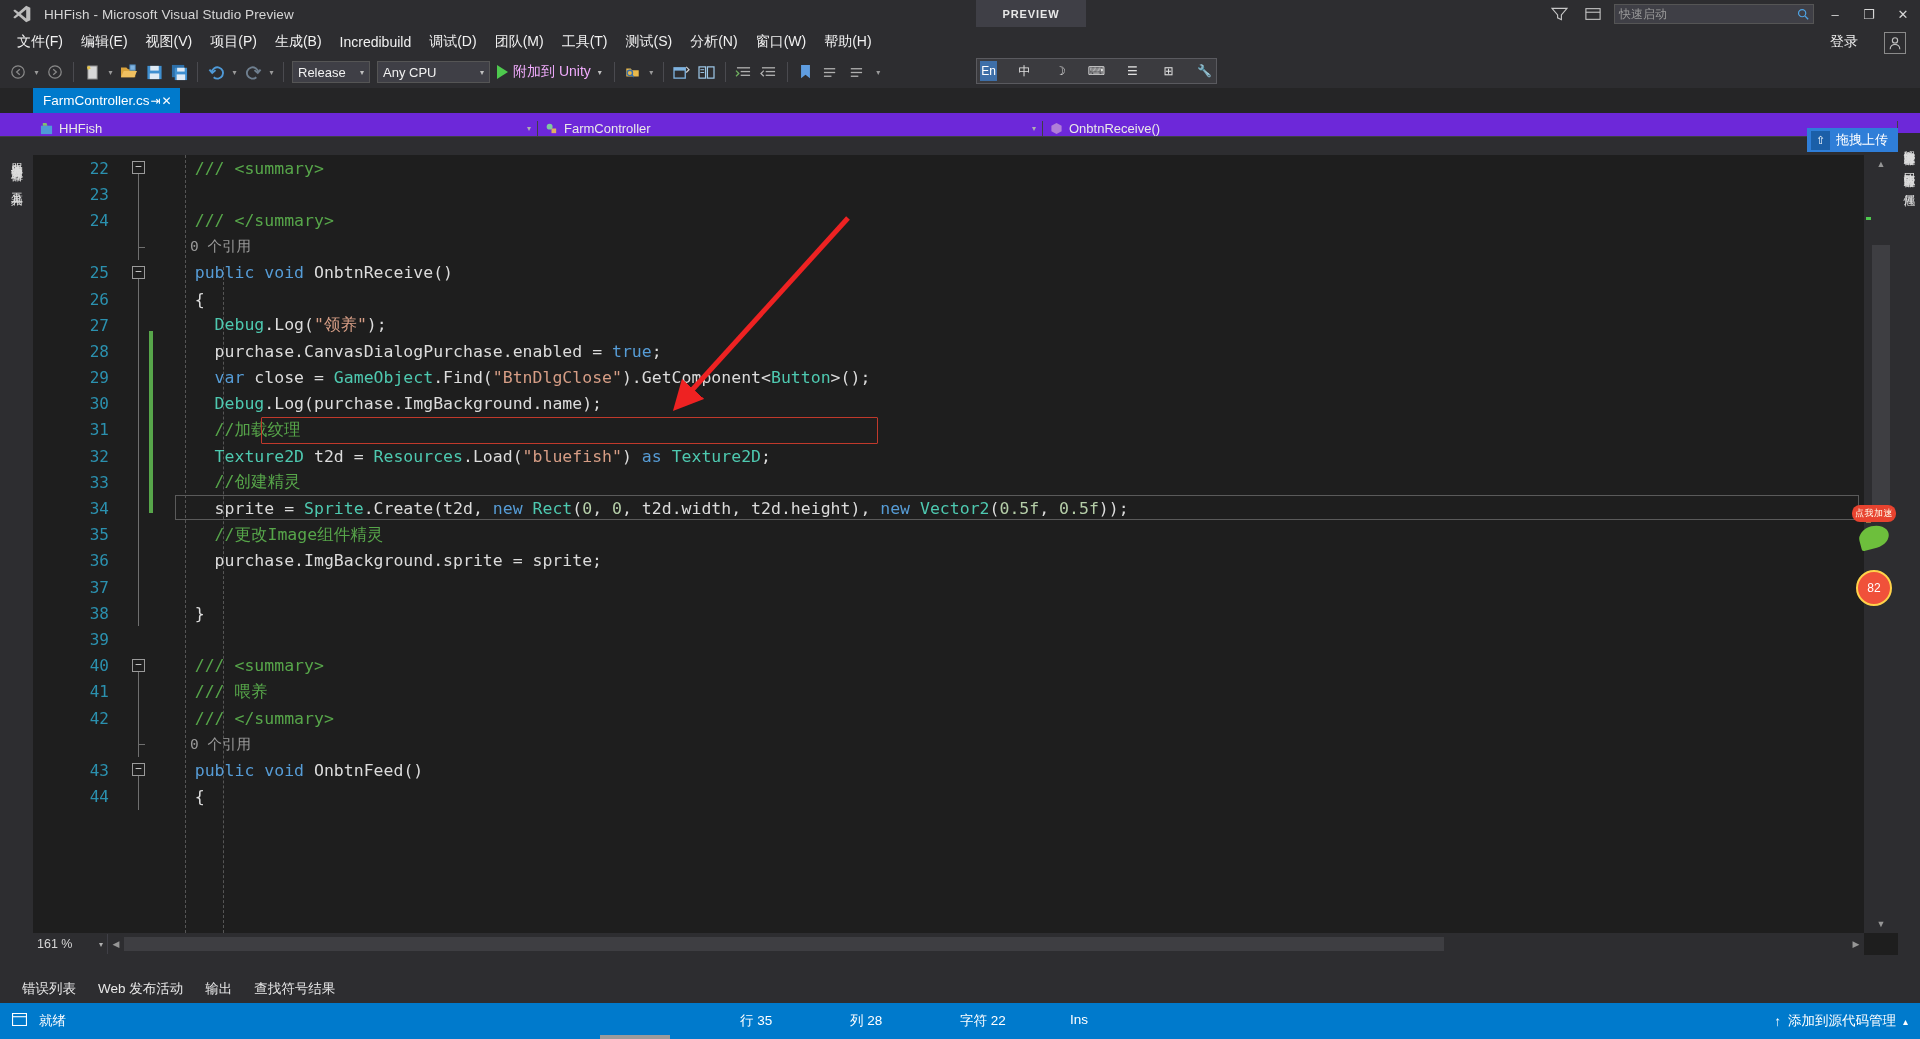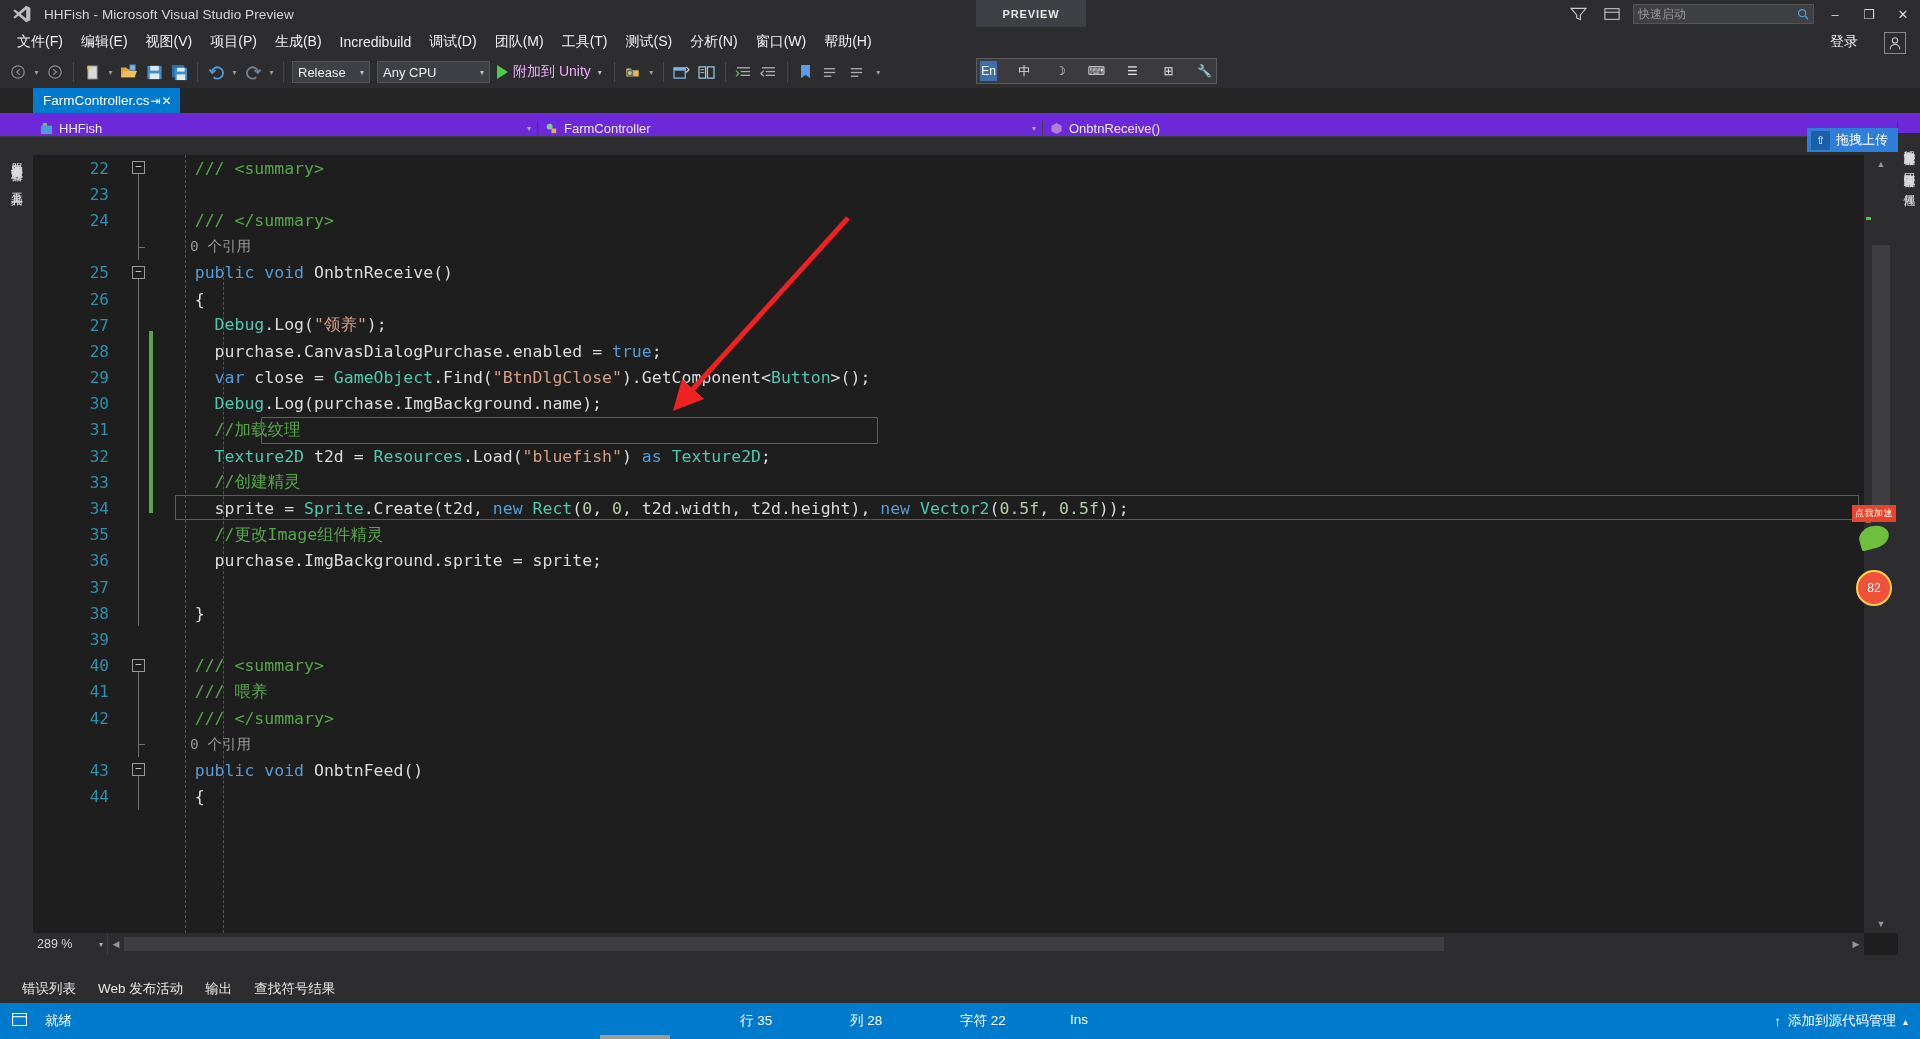--- a/index.html
+++ b/index.html
@@ -32,21 +32,21 @@
   }
   .title-right {
     position: absolute; right: 0; top: 0; height: 28px;
     display: flex; align-items: center; gap: 0px;
   }
   .tr-icon {
     width: 34px; height: 28px; display: flex; align-items: center; justify-content: center;
     color: #c8c8c8;
   }
   .quicklaunch {
-    width: 181px; height: 20px; background: #3f3f46; border: 1px solid #555;
+    width: 200px; height: 20px; background: #3f3f46; border: 1px solid #555;
     display: flex; align-items: center; padding: 0 4px; margin: 0 4px;
   }
   .quicklaunch span { font-size: 12px; color: #9a9a9a; flex: 1; }
   .winbtn {
     width: 34px; height: 28px; display: flex; align-items: center; justify-content: center;
     color: #d6d6d6; font-size: 13px;
   }
 
   
   .menubar {
@@ -233,34 +233,34 @@
     background: #2d2d30; display: flex; align-items: center; padding-left: 22px; gap: 22px;
   }
   .ostab { font-size: 13.5px; color: #e8e8e8; white-space: nowrap; }
 
   
   .statusbar {
     position: absolute; left: 0; right: 0; bottom: 0; height: 36px;
     background: #007acc; display: flex; align-items: center; color: #ffffff;
     font-size: 13.5px;
   }
-  .sb-left { display: flex; align-items: center; gap: 18px; padding-left: 12px; }
+  .sb-left { display: flex; align-items: center; gap: 12px; padding-left: 12px; }
   .sb-ready { font-size: 13.5px; }
   .sb-pos { position: absolute; left: 0; right: 0; display: flex; justify-content: center; gap: 0; }
   .sb-cell { width: 110px; text-align: left; }
   .sb-right { margin-left: auto; display: flex; align-items: center; gap: 7px; padding-right: 12px; }
 
   
   .adwidget {
     position: absolute; right: 22px; top: 505px; width: 48px; height: 120px;
     z-index: 20; display: flex; flex-direction: column; align-items: center;
   }
   .ad-label {
     background: #e8432f; color: #ffe; font-size: 9px; padding: 2px 3px;
-    writing-mode: horizontal-tb; border-radius: 0; white-space: nowrap;
+    writing-mode: horizontal-tb; border-radius: 8px; white-space: nowrap;
     letter-spacing: .5px;
   }
   .ad-ball {
     width: 36px; height: 36px; border-radius: 50%; background: #f0513a;
     display: flex; align-items: center; justify-content: center;
     color: #fff; font-size: 12px; margin-top: 22px; border: 2px solid #ffd24a;
   }
   .ad-leaf {
     width: 30px; height: 22px; background: #6dbf3c; border-radius: 50% 50% 50% 10%;
     margin-top: 4px; transform: rotate(-15deg);
@@ -606,21 +606,21 @@
   <div class="v-scroll">
     <div class="arrow">▲</div>
     <div class="v-thumb" style="top:90px; height:260px;"></div>
     <div class="v-marks" style="top:62px; height:3px; background:#4ec94e;"></div>
     <div class="v-marks" style="top:365px; height:3px; background:#a07040;"></div>
     <div class="arrow" style="position:absolute;bottom:0;">▼</div>
   </div>
 
   <div class="h-bar">
     <div class="zoom-ctl">
-      <span>289 %</span>
+      <span>161 %</span>
       <span class="zc">▾</span>
     </div>
     <div class="h-arrow">◀</div>
     <div class="h-track">
       <div class="h-thumb" style="left:0; width:1320px;"></div>
     </div>
     <div class="h-arrow">▶</div>
   </div>
 </div>
 

